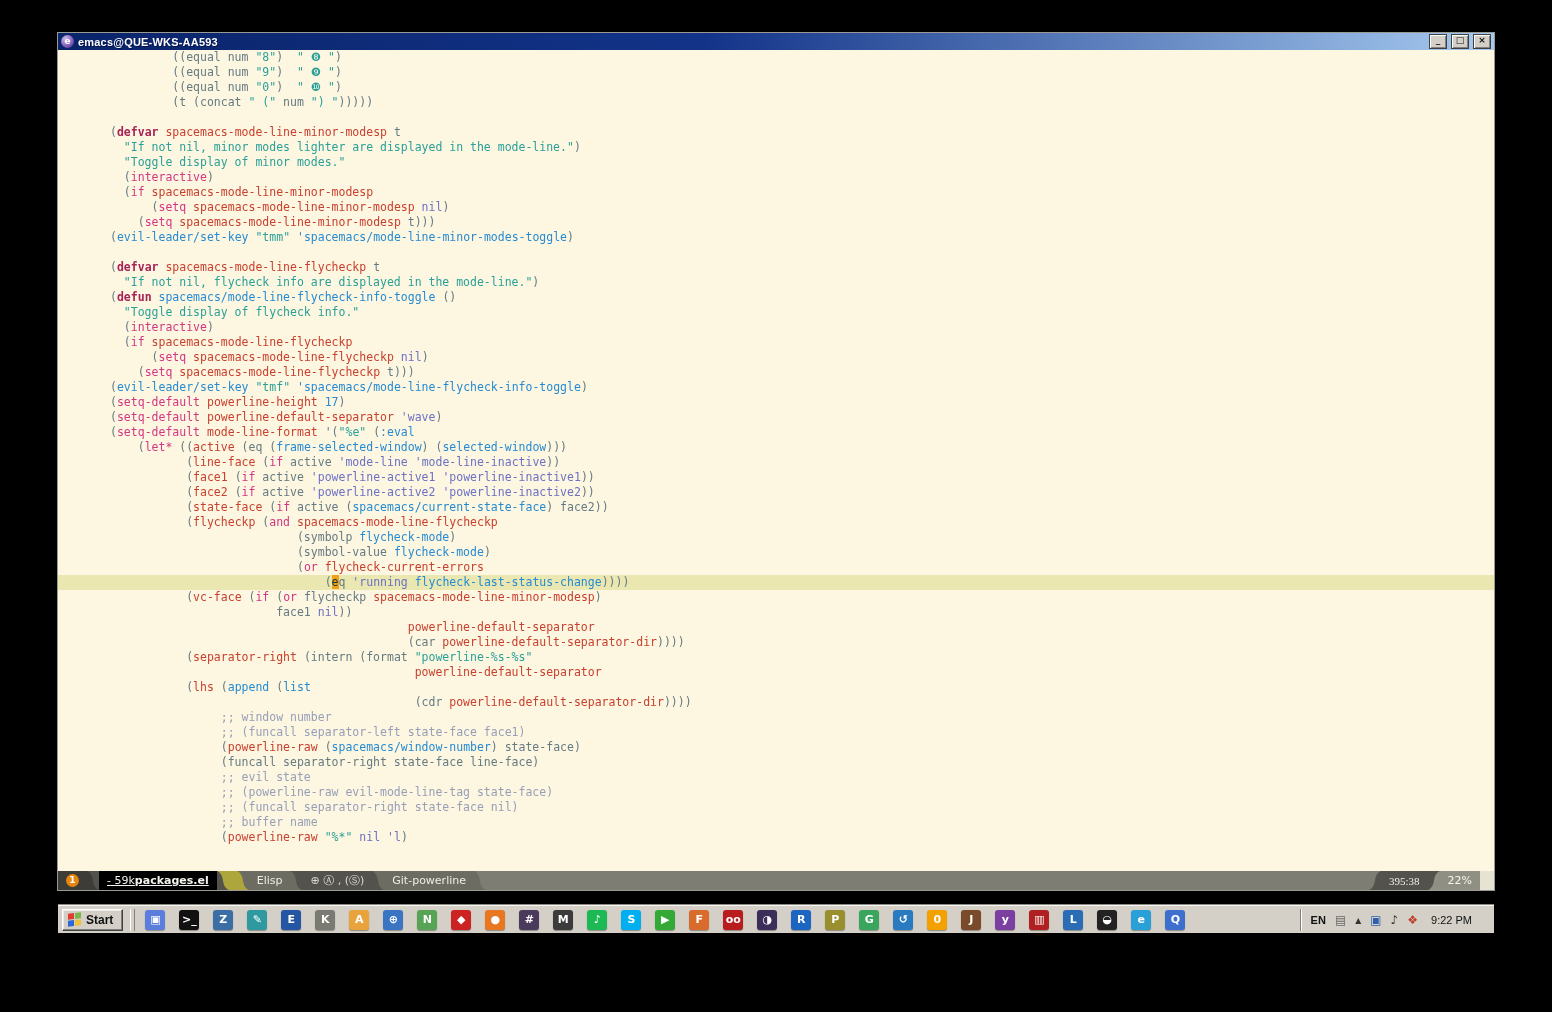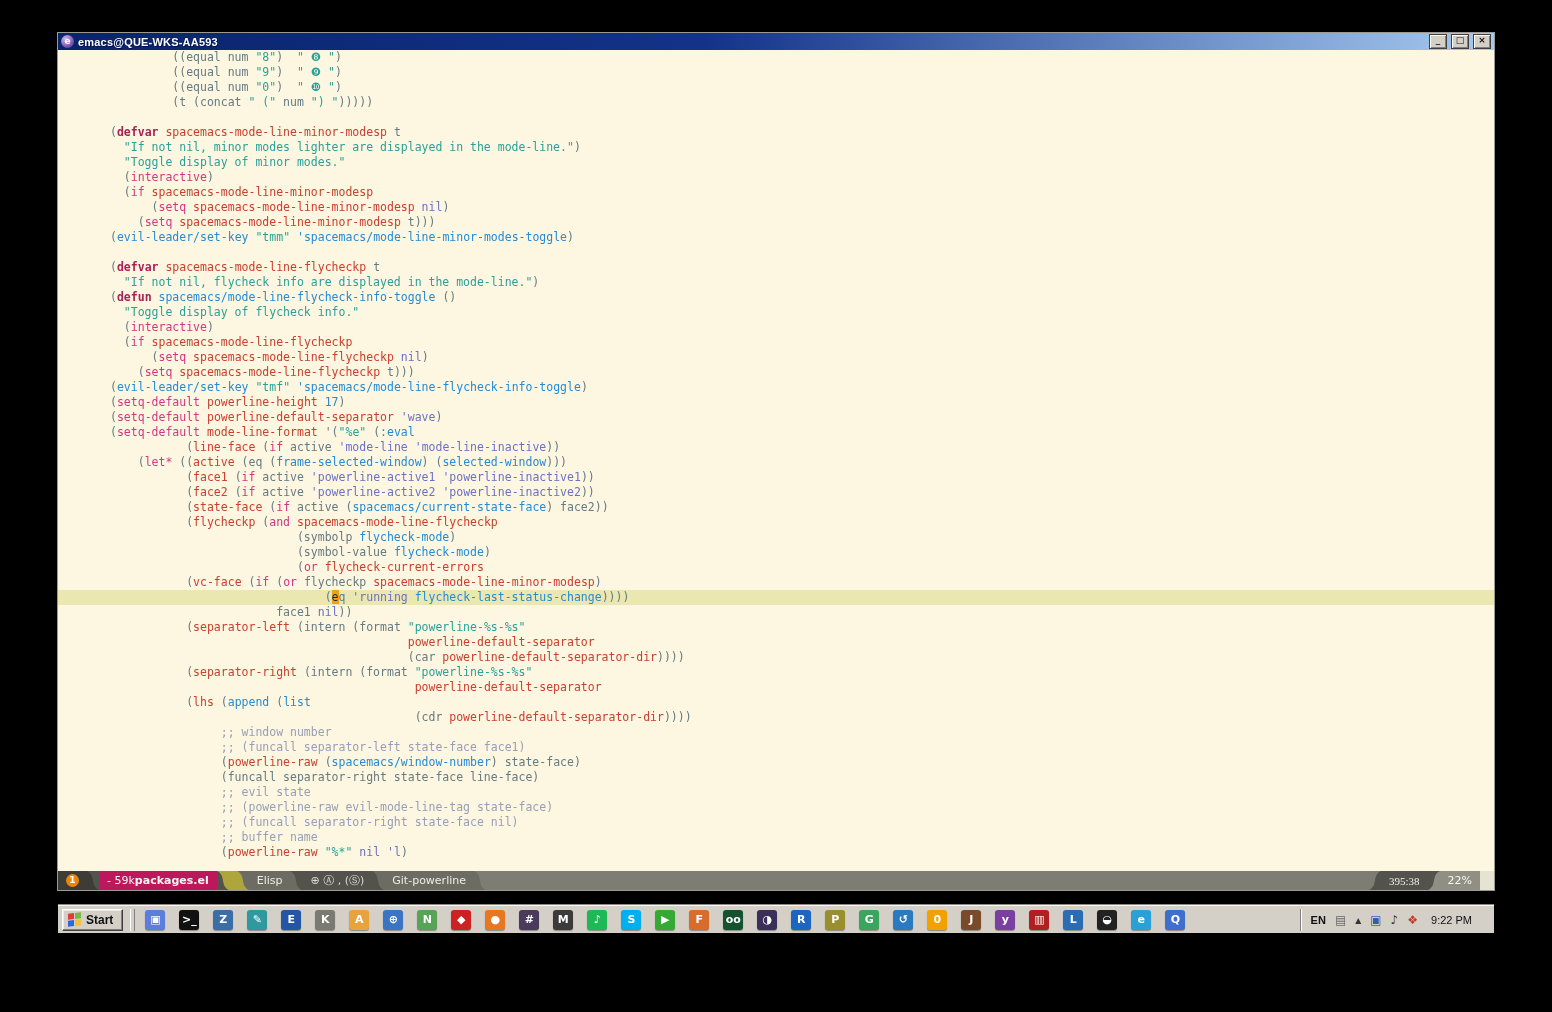--- a/index.html
+++ b/index.html
@@ -100,33 +100,32 @@
         <div class="line"><span class="c-d">(</span><span class="c-kb">defun</span><span class="c-d"> </span><span class="c-f">spacemacs/mode-line-flycheck-info-toggle</span><span class="c-d"> ()</span></div>
         <div class="line"><span class="c-s">  "Toggle display of flycheck info."</span></div>
         <div class="line"><span class="c-d">  (</span><span class="c-k">interactive</span><span class="c-d">)</span></div>
         <div class="line"><span class="c-d">  (</span><span class="c-k">if</span><span class="c-d"> </span><span class="c-v">spacemacs-mode-line-flycheckp</span></div>
         <div class="line"><span class="c-d">      (</span><span class="c-k">setq</span><span class="c-d"> </span><span class="c-v">spacemacs-mode-line-flycheckp</span><span class="c-d"> </span><span class="c-q">nil</span><span class="c-d">)</span></div>
         <div class="line"><span class="c-d">    (</span><span class="c-k">setq</span><span class="c-d"> </span><span class="c-v">spacemacs-mode-line-flycheckp</span><span class="c-d"> t)))</span></div>
         <div class="line"><span class="c-d">(</span><span class="c-f">evil-leader/set-key</span><span class="c-d"> </span><span class="c-s">"tmf"</span><span class="c-d"> </span><span class="c-f">'spacemacs/mode-line-flycheck-info-toggle</span><span class="c-d">)</span></div>
         <div class="line"><span class="c-d">(</span><span class="c-k">setq-default</span><span class="c-d"> </span><span class="c-v">powerline-height</span><span class="c-d"> </span><span class="c-n">17</span><span class="c-d">)</span></div>
         <div class="line"><span class="c-d">(</span><span class="c-k">setq-default</span><span class="c-d"> </span><span class="c-v">powerline-default-separator</span><span class="c-d"> </span><span class="c-q">'wave</span><span class="c-d">)</span></div>
         <div class="line"><span class="c-d">(</span><span class="c-k">setq-default</span><span class="c-d"> </span><span class="c-v">mode-line-format</span><span class="c-d"> '(</span><span class="c-s">"%e"</span><span class="c-d"> (</span><span class="c-f">:eval</span></div>
+        <div class="line"><span class="c-d">    (</span><span class="c-k">let*</span><span class="c-d"> ((</span><span class="c-v">active</span><span class="c-d"> (eq (</span><span class="c-f">frame-selected-window</span><span class="c-d">) (</span><span class="c-f">selected-window</span><span class="c-d">)))</span></div>
         <div class="line"><span class="c-d">           (</span><span class="c-v">line-face</span><span class="c-d"> (</span><span class="c-k">if</span><span class="c-d"> active </span><span class="c-q">'mode-line</span><span class="c-d"> </span><span class="c-q">'mode-line-inactive</span><span class="c-d">))</span></div>
-        <div class="line"><span class="c-d">    (</span><span class="c-k">let*</span><span class="c-d"> ((</span><span class="c-v">active</span><span class="c-d"> (eq (</span><span class="c-f">frame-selected-window</span><span class="c-d">) (</span><span class="c-f">selected-window</span><span class="c-d">)))</span></div>
         <div class="line"><span class="c-d">           (</span><span class="c-v">face1</span><span class="c-d"> (</span><span class="c-k">if</span><span class="c-d"> active </span><span class="c-q">'powerline-active1</span><span class="c-d"> </span><span class="c-q">'powerline-inactive1</span><span class="c-d">))</span></div>
         <div class="line"><span class="c-d">           (</span><span class="c-v">face2</span><span class="c-d"> (</span><span class="c-k">if</span><span class="c-d"> active </span><span class="c-q">'powerline-active2</span><span class="c-d"> </span><span class="c-q">'powerline-inactive2</span><span class="c-d">))</span></div>
         <div class="line"><span class="c-d">           (</span><span class="c-v">state-face</span><span class="c-d"> (</span><span class="c-k">if</span><span class="c-d"> active (</span><span class="c-f">spacemacs/current-state-face</span><span class="c-d">) face2))</span></div>
         <div class="line"><span class="c-d">           (</span><span class="c-v">flycheckp</span><span class="c-d"> (</span><span class="c-k">and</span><span class="c-d"> </span><span class="c-v">spacemacs-mode-line-flycheckp</span></div>
         <div class="line"><span class="c-d">                           (symbolp </span><span class="c-f">flycheck-mode</span><span class="c-d">)</span></div>
         <div class="line"><span class="c-d">                           (symbol-value </span><span class="c-f">flycheck-mode</span><span class="c-d">)</span></div>
         <div class="line"><span class="c-d">                           (</span><span class="c-k">or</span><span class="c-d"> </span><span class="c-v">flycheck-current-errors</span></div>
+        <div class="line hl"><span class="c-d">                               (</span><span class="c-cur">e</span><span class="c-d">q </span><span class="c-q">'running</span><span class="c-d"> </span><span class="c-f">flycheck-last-status-change</span><span class="c-d">))))</span></div>
         <div class="line"><span class="c-d">           (</span><span class="c-v">vc-face</span><span class="c-d"> (</span><span class="c-k">if</span><span class="c-d"> (</span><span class="c-k">or</span><span class="c-d"> flycheckp </span><span class="c-v">spacemacs-mode-line-minor-modesp</span><span class="c-d">)</span></div>
-        <div class="line hl"><span class="c-d">                               (</span><span class="c-cur">e</span><span class="c-d">q </span><span class="c-q">'running</span><span class="c-d"> </span><span class="c-f">flycheck-last-status-change</span><span class="c-d">))))</span></div>
         <div class="line"><span class="c-d">                        face1 </span><span class="c-q">nil</span><span class="c-d">))</span></div>
-        <div class="line"><span class="c-d">           (</span><span class="c-v">separator-left</span><span class="c-d"> (intern (format </span><span class="c-s">"powerline-%s-%s"</span></div>
         <div class="line"><span class="c-d">                                           </span><span class="c-v">powerline-default-separator</span></div>
         <div class="line"><span class="c-d">                                           (car </span><span class="c-v">powerline-default-separator-dir</span><span class="c-d">))))</span></div>
         <div class="line"><span class="c-d">           (</span><span class="c-v">separator-right</span><span class="c-d"> (intern (format </span><span class="c-s">"powerline-%s-%s"</span></div>
         <div class="line"><span class="c-d">                                            </span><span class="c-v">powerline-default-separator</span></div>
         <div class="line"><span class="c-d">           (</span><span class="c-v">lhs</span><span class="c-d"> (</span><span class="c-f">append</span><span class="c-d"> (</span><span class="c-f">list</span></div>
         <div class="line"><span class="c-d">                                            (cdr </span><span class="c-v">powerline-default-separator-dir</span><span class="c-d">))))</span></div>
         <div class="line"><span class="c-c">                ;; window number</span></div>
         <div class="line"><span class="c-c">                ;; (funcall separator-left state-face face1)</span></div>
         <div class="line"><span class="c-d">                (</span><span class="c-v">powerline-raw</span><span class="c-d"> (</span><span class="c-f">spacemacs/window-number</span><span class="c-d">) state-face)</span></div>
         <div class="line"><span class="c-d">                (funcall separator-right state-face line-face)</span></div>
@@ -137,21 +136,21 @@
         <div class="line"><span class="c-d">                (</span><span class="c-v">powerline-raw</span><span class="c-d"> </span><span class="c-s">"%*"</span><span class="c-d"> </span><span class="c-q">nil</span><span class="c-d"> </span><span class="c-q">'l</span><span class="c-d">)</span></div>
       </div>
     <div class="modeline" id="modeline">
         <div class="seg" style="background: rgb(61, 60, 55);">
           <span class="wnum" style="background: rgb(232, 133, 14);">1</span>
         </div>
         <svg width="12" height="19" viewBox="0 0 12 19">
           <rect width="12" height="19" fill="#53524C"></rect>
           <path d="M0,0 C9,4 3,15 12,19 L0,19 Z" fill="#3D3C37"></path>
         </svg>
-        <div class="seg" style="background: #be185d; color: rgb(244, 244, 238);">- 59k <b>packages.el</b></div>
+        <div class="seg" style="background: #000000; color: rgb(244, 244, 238); text-decoration: underline;">- 59k <b>packages.el</b></div>
         <svg width="12" height="19" viewBox="0 0 12 19">
           <rect width="12" height="19" fill="#ACA63C"></rect>
           <path d="M0,0 C9,4 3,15 12,19 L0,19 Z" fill="#53524C"></path>
         </svg>
         <div class="seg plain" style="background: rgb(172, 166, 60); width: 8px;"></div>
         <svg width="12" height="19" viewBox="0 0 12 19">
           <rect width="12" height="19" fill="#6C6C63"></rect>
           <path d="M0,0 C9,4 3,15 12,19 L0,19 Z" fill="#ACA63C"></path>
         </svg>
         <div class="seg" style="background: rgb(108, 108, 99); color: rgb(237, 237, 230);">Elisp</div>
@@ -206,21 +205,21 @@
         <div class="qlicon" style="background: rgb(58, 117, 196);">⊕</div>
         <div class="qlicon" style="background: rgb(87, 164, 87);">N</div>
         <div class="qlicon" style="background: rgb(204, 34, 34);">◆</div>
         <div class="qlicon" style="background: rgb(232, 119, 34);">●</div>
         <div class="qlicon" style="background: rgb(74, 59, 92);">#</div>
         <div class="qlicon" style="background: rgb(59, 59, 59);">M</div>
         <div class="qlicon" style="background: rgb(29, 185, 84);">♪</div>
         <div class="qlicon" style="background: rgb(0, 175, 240);">S</div>
         <div class="qlicon" style="background: rgb(53, 169, 53);">▶</div>
         <div class="qlicon" style="background: rgb(217, 108, 44);">F</div>
-        <div class="qlicon" style="background: #14532d;">oo</div>
+        <div class="qlicon" style="background: #b91c1c;">oo</div>
         <div class="qlicon" style="background: rgb(59, 46, 88);">◑</div>
         <div class="qlicon" style="background: rgb(28, 102, 193);">R</div>
         <div class="qlicon" style="background: rgb(154, 143, 46);">P</div>
         <div class="qlicon" style="background: rgb(58, 165, 93);">G</div>
         <div class="qlicon" style="background: rgb(42, 122, 192);">↺</div>
         <div class="qlicon" style="background: rgb(242, 161, 0);">0</div>
         <div class="qlicon" style="background: rgb(122, 75, 42);">J</div>
         <div class="qlicon" style="background: rgb(122, 63, 160);">y</div>
         <div class="qlicon" style="background: rgb(176, 32, 32);">▥</div>
         <div class="qlicon" style="background: rgb(42, 109, 181);">L</div>

